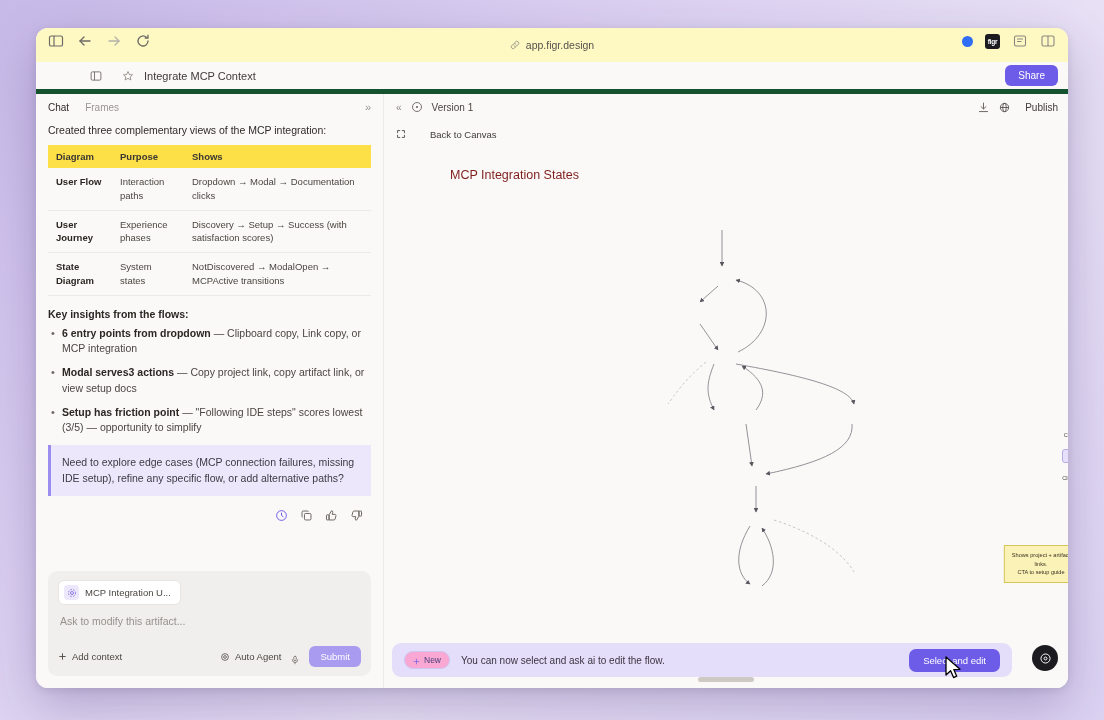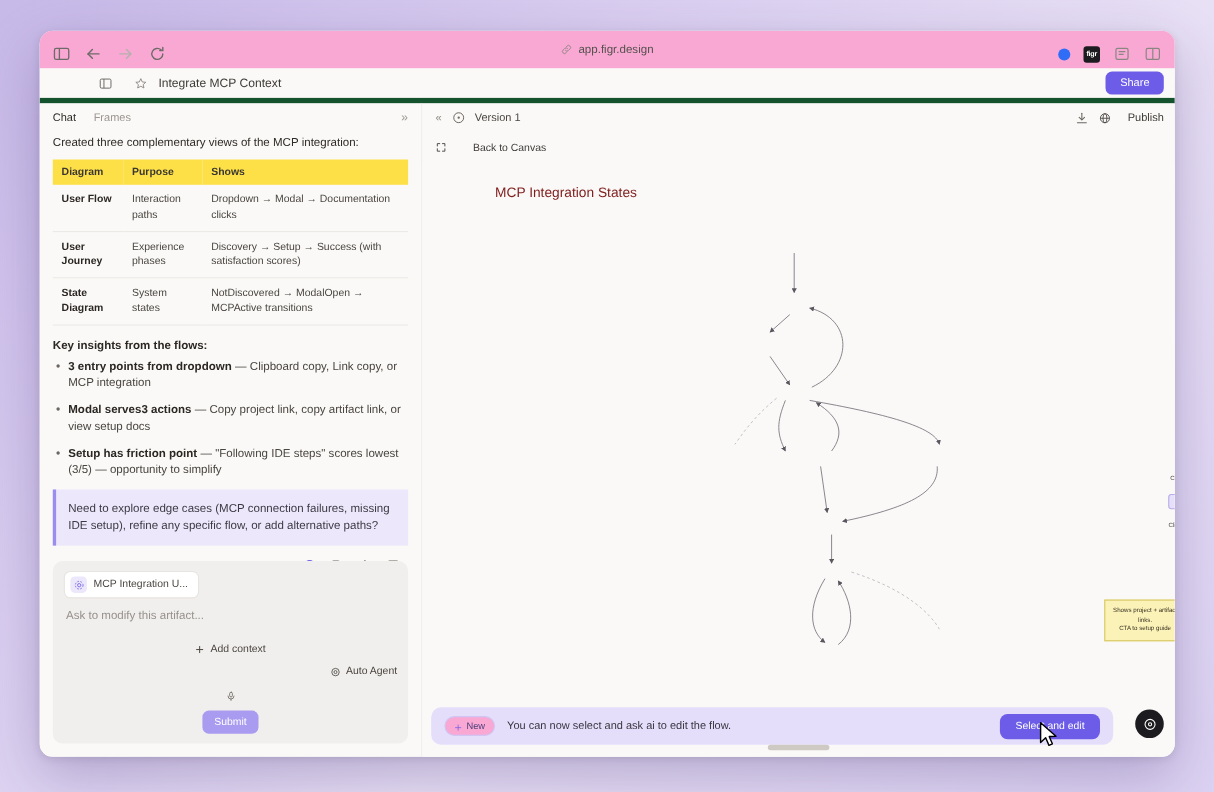--- a/index.html
+++ b/index.html
@@ -15,22 +15,22 @@
     width: 1032px; height: 660px;
     background: #faf9f7;
     border-radius: 12px;
     box-shadow: 0 18px 50px rgba(60,40,110,.28), 0 2px 8px rgba(0,0,0,.10);
     overflow: hidden;
     display: flex; flex-direction: column;
   }
   
   .chrome {
     height: 34px; flex: 0 0 34px;
-    background: #f9a8d4;
-    display: flex; align-items: flex-start;
+    background: #fef9c3;
+    display: flex; align-items: flex-end;
     padding: 13px 12px;
     position: relative;
   }
   .chrome-left { display: flex; align-items: center; gap: 13px; }
   .cicon { width: 16px; height: 16px; color: #6e6a66; display: block; }
   .cicon svg { display: block; }
   .url-wrap {
     position: absolute; left: 0; right: 0; top: 0; bottom: 0;
     display: flex; align-items: center; justify-content: center;
     pointer-events: none;
@@ -128,21 +128,21 @@
     display: inline-flex; align-items: center; gap: 6px;
     background: #fff; border: 1px solid #e7e4e1; border-radius: 6px;
     padding: 4px 9px 4px 5px; font-size: 9.5px; color: #4a4641;
     width: fit-content; cursor: pointer;
   }
   .chip-ico {
     width: 15px; height: 15px; border-radius: 4px; background: #ece7fb;
     color: #6c5ce7; display: flex; align-items: center; justify-content: center;
   }
   .composer-input { font-size: 10.5px; color: #96918c; padding: 1px 2px 10px; cursor: text; }
-  .composer-bot { display: flex; align-items: center; gap: 9px; flex-direction: column; }
+  .composer-bot { display: flex; align-items: center; gap: 9px; }
   .ghost-btn {
     display: inline-flex; align-items: center; gap: 5px;
     font-size: 9.5px; color: #4a4641; cursor: pointer;
   }
   .spacer { margin-left: auto; }
   .submit-btn {
     background: #a99bf0; color: #fff; border: none;
     font-size: 9.5px; padding: 5px 11px; border-radius: 6px; cursor: pointer;
   }
   
@@ -322,21 +322,21 @@
             <tr>
               <td class="c0">State Diagram</td>
               <td class="c1">System states</td>
               <td>NotDiscovered → ModalOpen → MCPActive transitions</td>
             </tr>
           </tbody>
         </table>
 
         <div class="insights-h">Key insights from the flows:</div>
         <ul class="ilist">
-          <li><b>3 entry points from dropdown</b><span> — Clipboard copy, Link copy, or MCP integration</span></li>
+          <li><b>6 entry points from dropdown</b><span> — Clipboard copy, Link copy, or MCP integration</span></li>
           <li><b>Modal serves3 actions</b><span> — Copy project link, copy artifact link, or view setup docs</span></li>
           <li><b>Setup has friction point</b><span> — "Following IDE steps" scores lowest (3/5) — opportunity to simplify</span></li>
         </ul>
 
         <div class="callout">Need to explore edge cases (MCP connection failures, missing IDE setup), refine any specific flow, or add alternative paths?</div>
 
         <div class="act-row">
           <span class="act-ico accent">
             <svg viewBox="0 0 16 16" fill="none" stroke="currentColor" stroke-width="1.2">
               <circle cx="8" cy="8" r="6"></circle>

